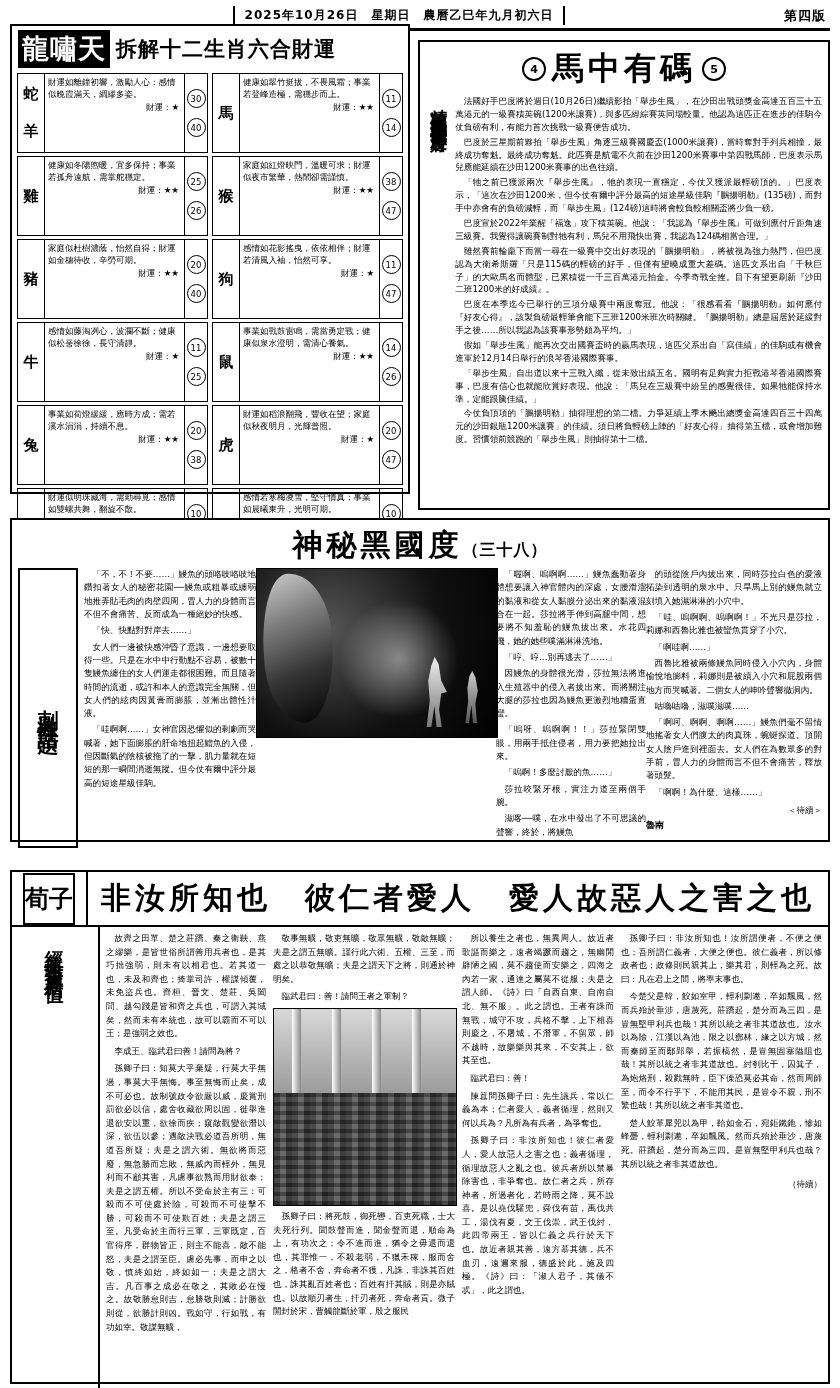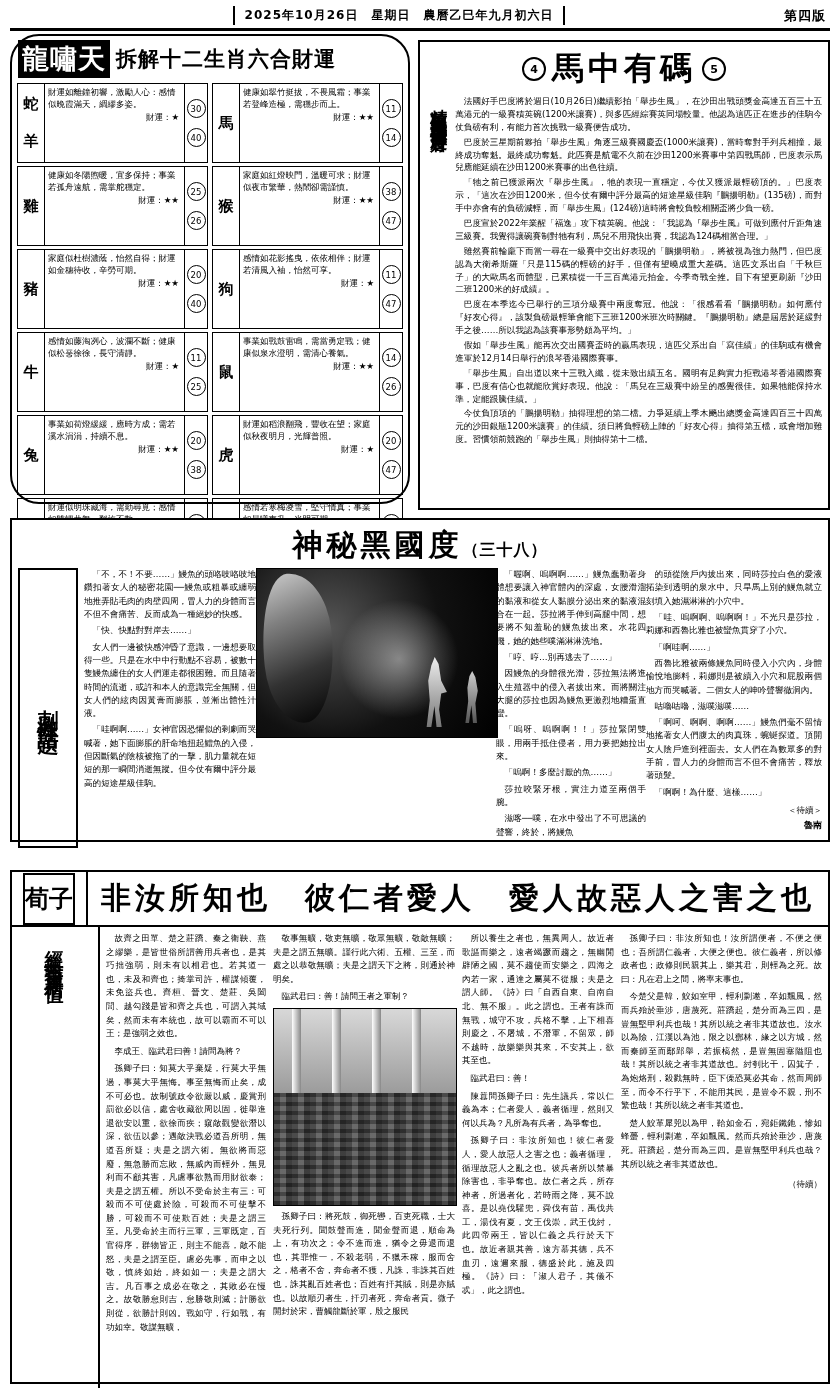--- a/index.html
+++ b/index.html
@@ -16,21 +16,21 @@
     border-bottom:3px solid #000;margin:6px 10px 0 10px;padding:0 4px 3px 4px;
     font-size:12px;font-weight:bold;letter-spacing:1px;
   }
   .masthead .date{border-left:2px solid #000;border-right:2px solid #000;padding:1px 10px;}
   .masthead .pagenum{font-size:13px;}
 
   
   .panel{border:2px solid #000;box-sizing:border-box;position:absolute;background:#fff;}
 
   
-  #zodiac{left:10px;top:28px;width:400px;height:470px;border-radius:29px;}
+  #zodiac{left:10px;top:18px;width:400px;height:470px;}
   #zodiac .hdr{display:flex;align-items:center;gap:6px;padding:4px 6px 2px 6px;}
   #zodiac .hdr .logo{
     font-size:27px;font-weight:bold;letter-spacing:1px;
     background:#000;color:#fff;padding:1px 4px;
     font-family:"DejaVu Serif","Liberation Serif",serif;
   }
   #zodiac .hdr .sub{font-size:21px;font-weight:bold;font-family:"DejaVu Serif","Liberation Serif",serif;letter-spacing:1px;}
   .zgrid{display:flex;gap:4px;padding:3px 5px 5px 5px;}
   .zcol{flex:1;display:flex;flex-direction:column;gap:3px;}
   .zrow{display:flex;border:1px solid #000;min-height:78px;}
@@ -105,21 +105,21 @@
   }
   #serial .art .fig2{
     position:absolute;right:14px;bottom:14px;width:20px;height:52px;
     background:linear-gradient(180deg,#ccc,#555);
     clip-path:polygon(46% 0,62% 12%,74% 38%,62% 62%,70% 100%,50% 100%,42% 66%,30% 100%,12% 100%,26% 58%,22% 32%,32% 10%);
   }
   #serial .art .glow{
     position:absolute;left:34%;top:18%;width:120px;height:120px;border-radius:50%;
     background:radial-gradient(circle,rgba(255,255,255,.45),rgba(255,255,255,0) 70%);
   }
-  #serial .byline{text-align:right;font-size:9px;font-weight:bold;padding-top:2px;}
+  #serial .byline{font-size:9px;font-weight:bold;padding-top:2px;}
   #serial .cont{text-align:right;font-size:8.5px;padding-top:2px;}
 
   
   #classics{left:10px;top:864px;width:820px;height:514px;}
   #classics .ctop{display:flex;align-items:stretch;border-bottom:2px solid #000;}
   #classics .seal{
     width:74px;display:flex;align-items:center;justify-content:center;
     border-right:2px solid #000;
   }
   #classics .seal .sq{

